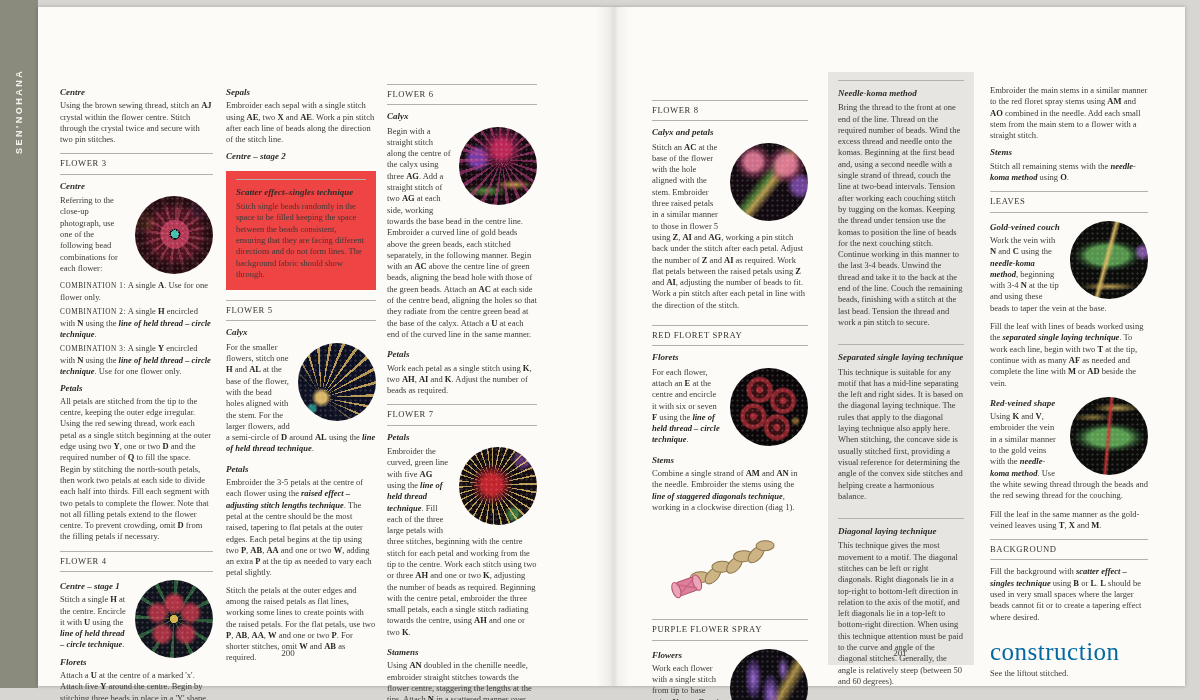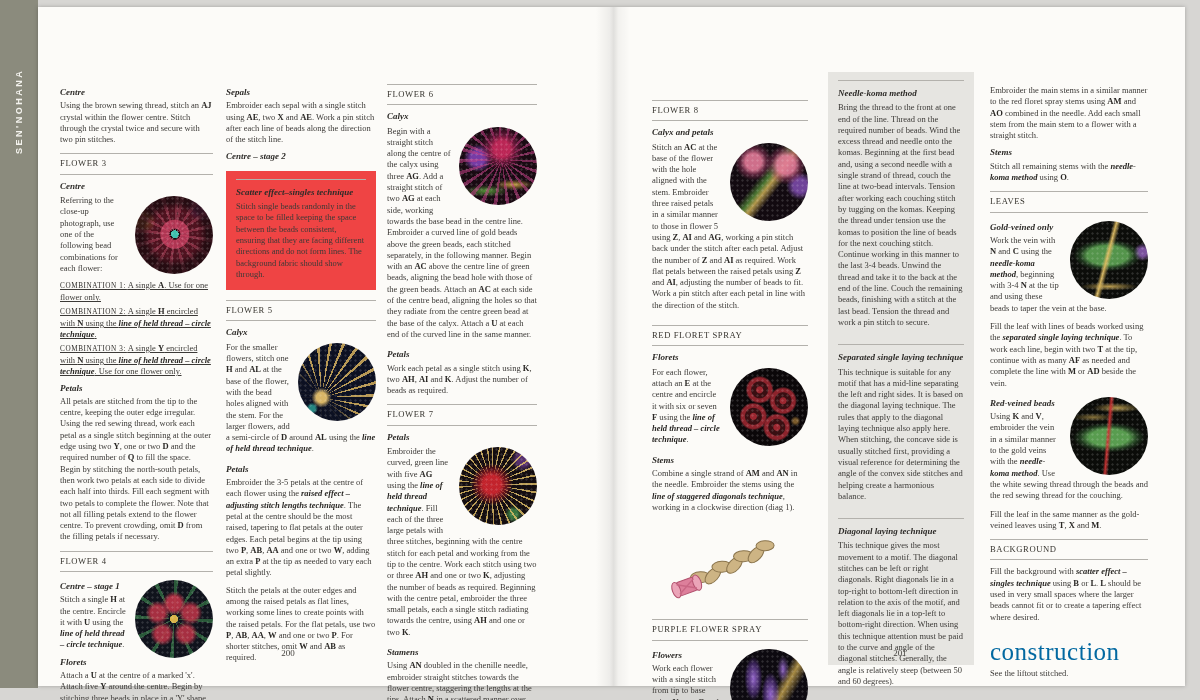--- a/index.html
+++ b/index.html
@@ -21,21 +21,21 @@
   #col4{left:652px;top:84px;width:156px;}
   #sidebar{left:828px;top:72px;width:146px;height:593px;background:#e6e5e1;box-sizing:border-box;
            padding:8px 10px;font-size:8.5px;line-height:11.3px;position:absolute;}
   #col6{left:990px;top:84px;width:158px;}
   p{margin:0 0 5px 0;}
   p.body{margin:1px 0 6px 0;}
   .sub{font-weight:bold;font-style:italic;font-size:9px;margin:3px 0 2px 0;color:#2e2c29;}
   .h-sec{font-family:"Liberation Serif","DejaVu Serif",serif;font-size:8.6px;letter-spacing:.6px;
          color:#37352f;border-top:1px solid #b3b1ac;border-bottom:1px solid #b3b1ac;
          padding:4px 0 4px 0;margin:8px 0 6px 0;}
-  .combo{margin:0 0 2px 0;text-decoration:underline;}
+  .combo{margin:0 0 2px 0;}
   .combo-label{font-size:7.2px;letter-spacing:.6px;color:#2e2c29;}
   strong{font-weight:bold;color:#2a2825;}
   .flow{display:flow-root;}
   .circ{width:78px;height:78px;border-radius:50%;float:right;margin:2px 0 4px 8px;
         position:relative;overflow:hidden;}
   .circ::before{content:"";position:absolute;inset:0;border-radius:50%;
         background-image:radial-gradient(rgba(255,255,255,.14) .8px,transparent 1.5px);
         background-size:5px 5px;}
   .f3{background:
       radial-gradient(circle 4px at 51% 49%, #3fc0ae 95%, transparent),
@@ -244,27 +244,27 @@
     </div>
   </div>
 
   <div class="col" id="col6">
     <p class="body">Embroider the main stems in a similar manner to the red floret spray stems using <strong>AM</strong> and <strong>AO</strong> combined in the needle. Add each small stem from the main stem to a flower with a straight stitch.</p>
     <p class="sub">Stems</p>
     <p class="body">Stitch all remaining stems with the <strong><em>needle-koma method</em></strong> using <strong>O</strong>.</p>
     <div class="h-sec">LEAVES</div>
     <div class="flow">
       <div class="circ goldleaf"></div>
-      <p class="sub">Gold-veined only</p>
+      <p class="sub">Gold-veined couch</p>
       <p class="body">Work the vein with <strong>N</strong> and <strong>C</strong> using the <strong><em>needle-koma method</em></strong>, beginning with 3-4 <strong>N</strong> at the tip and using these beads to taper the vein at the base.</p>
     </div>
     <p class="body">Fill the leaf with lines of beads worked using the <strong><em>separated single laying technique</em></strong>. To work each line, begin with two <strong>T</strong> at the tip, continue with as many <strong>AF</strong> as needed and complete the line with <strong>M</strong> or <strong>AD</strong> beside the vein.</p>
     <div class="flow">
       <div class="circ redleaf"></div>
-      <p class="sub">Red-veined beads</p>
+      <p class="sub">Red-veined shape</p>
       <p class="body">Using <strong>K</strong> and <strong>V</strong>, embroider the vein in a similar manner to the gold veins with the <strong><em>needle-koma method</em></strong>. Use the white sewing thread through the beads and the red sewing thread for the couching.</p>
     </div>
     <p class="body">Fill the leaf in the same manner as the gold-veined leaves using <strong>T</strong>, <strong>X</strong> and <strong>M</strong>.</p>
     <div class="h-sec">BACKGROUND</div>
     <p class="body">Fill the background with <strong><em>scatter effect – singles technique</em></strong> using <strong>B</strong> or <strong>L</strong>. <strong>L</strong> should be used in very small spaces where the larger beads cannot fit or to create a tapering effect where desired.</p>
     <div class="construction">construction</div>
     <p class="body">See the liftout stitched.</p>
   </div>
 
   <div class="pagenum" id="pagenum-left">200</div>

